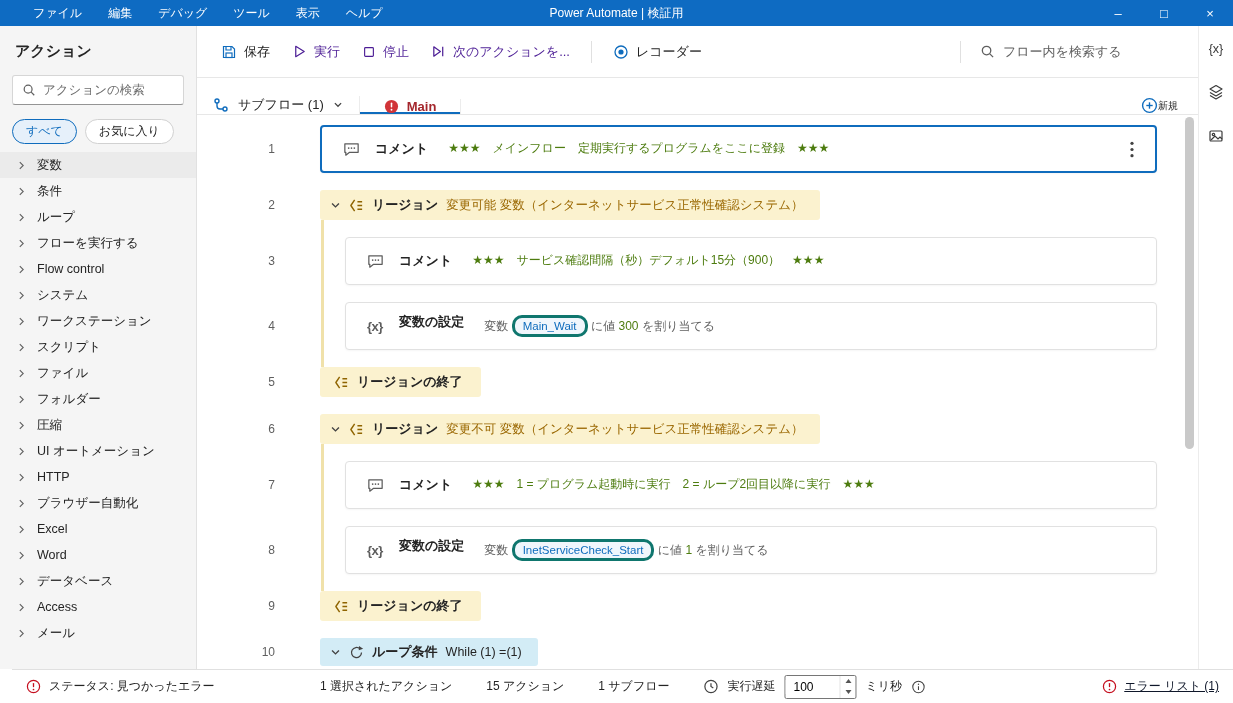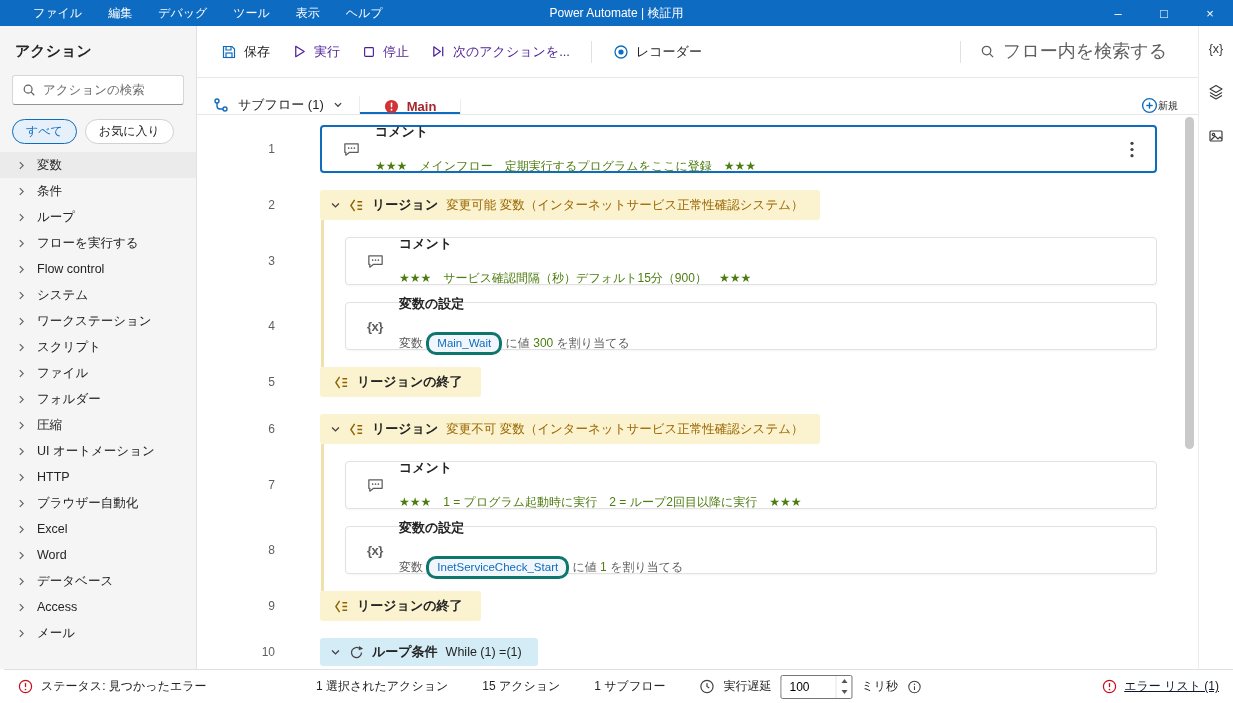--- a/index.html
+++ b/index.html
@@ -34,21 +34,21 @@
 .main{position:absolute;left:197px;top:26px;width:1001px;height:643px;display:flex;flex-direction:column;background:#fff}
 .toolbar{height:52px;flex:none;border-bottom:1px solid #e7e7e7;display:flex;align-items:center;padding:0 14px;gap:2px}
 .tbtn{display:flex;align-items:center;gap:7px;height:32px;padding:0 10px;font-size:13px;color:#242424;border-radius:4px;cursor:pointer;white-space:nowrap}
 .tbtn .ico{display:flex}
 .tbtn.disabled{color:#4c1d95;cursor:default}
 .tbtn.save .ico{color:#0f6cbd}
 .tbtn.rec .ico{color:#0f6cbd}
 .tsep{width:1px;height:22px;background:#e0e0e0;margin:0 9px;flex:none}
 .tb-spacer{flex:1}
 .tb-search{display:flex;align-items:center;gap:8px;padding:0 8px;width:212px}
-.tb-search input{border:0;outline:0;font-size:18px;width:100%;font-family:inherit;color:#242424}
+.tb-search input{border:0;outline:0;font-size:13px;width:100%;font-family:inherit;color:#242424}
 .tb-search input::placeholder{color:#5f5f5f}
 
 .tabbar{height:37px;flex:none;border-bottom:1px solid #e7e7e7;display:flex;align-items:flex-end;background:#fff}
 .subflow-btn{display:flex;align-items:center;gap:9px;padding:0 16px;font-size:13px;color:#242424;border-right:1px solid #ececec;cursor:pointer;white-space:nowrap}
 .tab-main{display:flex;align-items:center;gap:8px;padding:0 24px;font-size:13px;font-weight:700;color:#a4262c;border-right:1px solid #ececec;box-shadow:inset 0 -2px 0 #0f6cbd;cursor:pointer}
 .new-btn{margin-left:auto;display:flex;align-items:center;padding:0 20px;font-size:10px;color:#242424;cursor:pointer}
 
 
 .canvas{flex:1;position:relative;overflow:hidden;padding-top:10px;background:#fff}
 .conn{position:absolute;left:124px;width:3px;background:#f0e1aa;z-index:0}
@@ -56,42 +56,42 @@
 .conn2{top:329px;height:147px}
 #flow-rows{position:relative;z-index:1}
 .flow-row{display:flex;align-items:center;margin-bottom:17px}
 .row-num{width:78px;text-align:right;font-size:12px;color:#5f5f5f;flex:none}
 .row-content{flex:1;margin-left:45px;margin-right:41px;display:flex;min-width:0}
 .flow-row.ind1 .row-content{margin-left:70px}
 .card{flex:1;height:48px;background:#fff;border:1px solid #e1e1e1;border-radius:4px;display:flex;align-items:center;padding:0 12px 0 18px;gap:13px;box-shadow:0 1px 2px rgba(0,0,0,.04);cursor:pointer;min-width:0}
 .card.selected{border:2px solid #0f6cbd}
 .card .ico{width:22px;flex:none;display:flex;justify-content:center}
 .vx{font-size:13px;color:#5c5c5c;font-weight:600;letter-spacing:-.5px}
-.card-text{display:flex;flex-direction:column;gap:20px;flex:1;min-width:0}
+.card-text{display:flex;flex-direction:row;gap:20px;flex:1;min-width:0}
 .card-title{font-size:13px;font-weight:700;line-height:1.15;color:#242424}
 .card-sub{font-size:12px;color:#616161;line-height:1.15;white-space:nowrap;overflow:hidden}
 .sub-blue{color:#4d7c0f}
 .pillvar{background:#f0f6fc;border:3px solid #0f766e;color:#0f6cbd;border-radius:10px;padding:1px 8px;font-size:11.5px;display:inline-block;line-height:1.25;cursor:pointer}
 .menu-dots{margin-left:auto;width:22px;display:flex;justify-content:center;cursor:pointer;flex:none}
 .region-chip{display:inline-flex;align-items:center;gap:8px;height:30px;background:#fbf2cf;padding:0 16px 0 10px;border-radius:3px;font-size:13px;cursor:pointer;white-space:nowrap}
 .region-chip.end{padding:0 18px 0 14px}
 .region-label{font-weight:700;color:#242424}
 .region-param{color:#9a6700;font-size:12.5px}
 .loop-chip{display:inline-flex;align-items:center;gap:8px;height:28px;background:#d3ecf6;padding:0 16px 0 10px;border-radius:3px;font-size:13px;cursor:pointer;white-space:nowrap}
 .loop-label{font-weight:700;color:#242424}
 .loop-param{color:#242424;font-size:12.5px}
 .chev{display:flex;flex:none}
 .vscroll{position:absolute;right:4px;top:2px;width:9px;height:332px;background:#c9c9c9;border-radius:5px;cursor:pointer;z-index:2}
 
 
 .rightrail{position:absolute;right:0;top:26px;width:35px;height:643px;background:#fff;border-left:1px solid #ececec;display:flex;flex-direction:column;align-items:center;padding-top:16px;gap:28px;z-index:5}
 .rr-item{color:#3b3b3b;font-size:12.5px;display:flex;cursor:pointer}
 
 
-.statusbar{position:absolute;left:4px;right:0;bottom:0;height:34px;background:#fff;border-top:1px solid #e0e0e0;display:flex;align-items:center;padding:0 14px;font-size:12px;color:#242424;z-index:10}
+.statusbar{position:absolute;left:12px;right:0;bottom:0;height:34px;background:#fff;border-top:1px solid #e0e0e0;display:flex;align-items:center;padding:0 14px;font-size:12px;color:#242424;z-index:10}
 .status-left{display:flex;align-items:center;gap:8px;white-space:nowrap}
 .status-center{position:absolute;left:50%;transform:translateX(-50%);display:flex;align-items:center;gap:34px;white-space:nowrap}
 .delay-group{display:flex;align-items:center;gap:9px}
 .delay-input{width:72px;height:24px;border:1px solid #767676;border-radius:2px;display:flex;align-items:center;overflow:hidden;background:#fff}
 .delay-input input{flex:1;border:0;outline:0;padding-left:8px;font-size:12px;width:40px;font-family:inherit}
 .spin{width:16px;height:100%;display:flex;flex-direction:column;border-left:1px solid #e4e4e4;cursor:pointer}
 .spin > div{flex:1;display:flex;align-items:center;justify-content:center}
 .spin-up{width:0;height:0;border-left:3.5px solid transparent;border-right:3.5px solid transparent;border-bottom:4.5px solid #555}
 .spin-dn{width:0;height:0;border-left:3.5px solid transparent;border-right:3.5px solid transparent;border-top:4.5px solid #555}
 .status-right{margin-left:auto;display:flex;align-items:center;gap:7px;cursor:pointer;white-space:nowrap}

